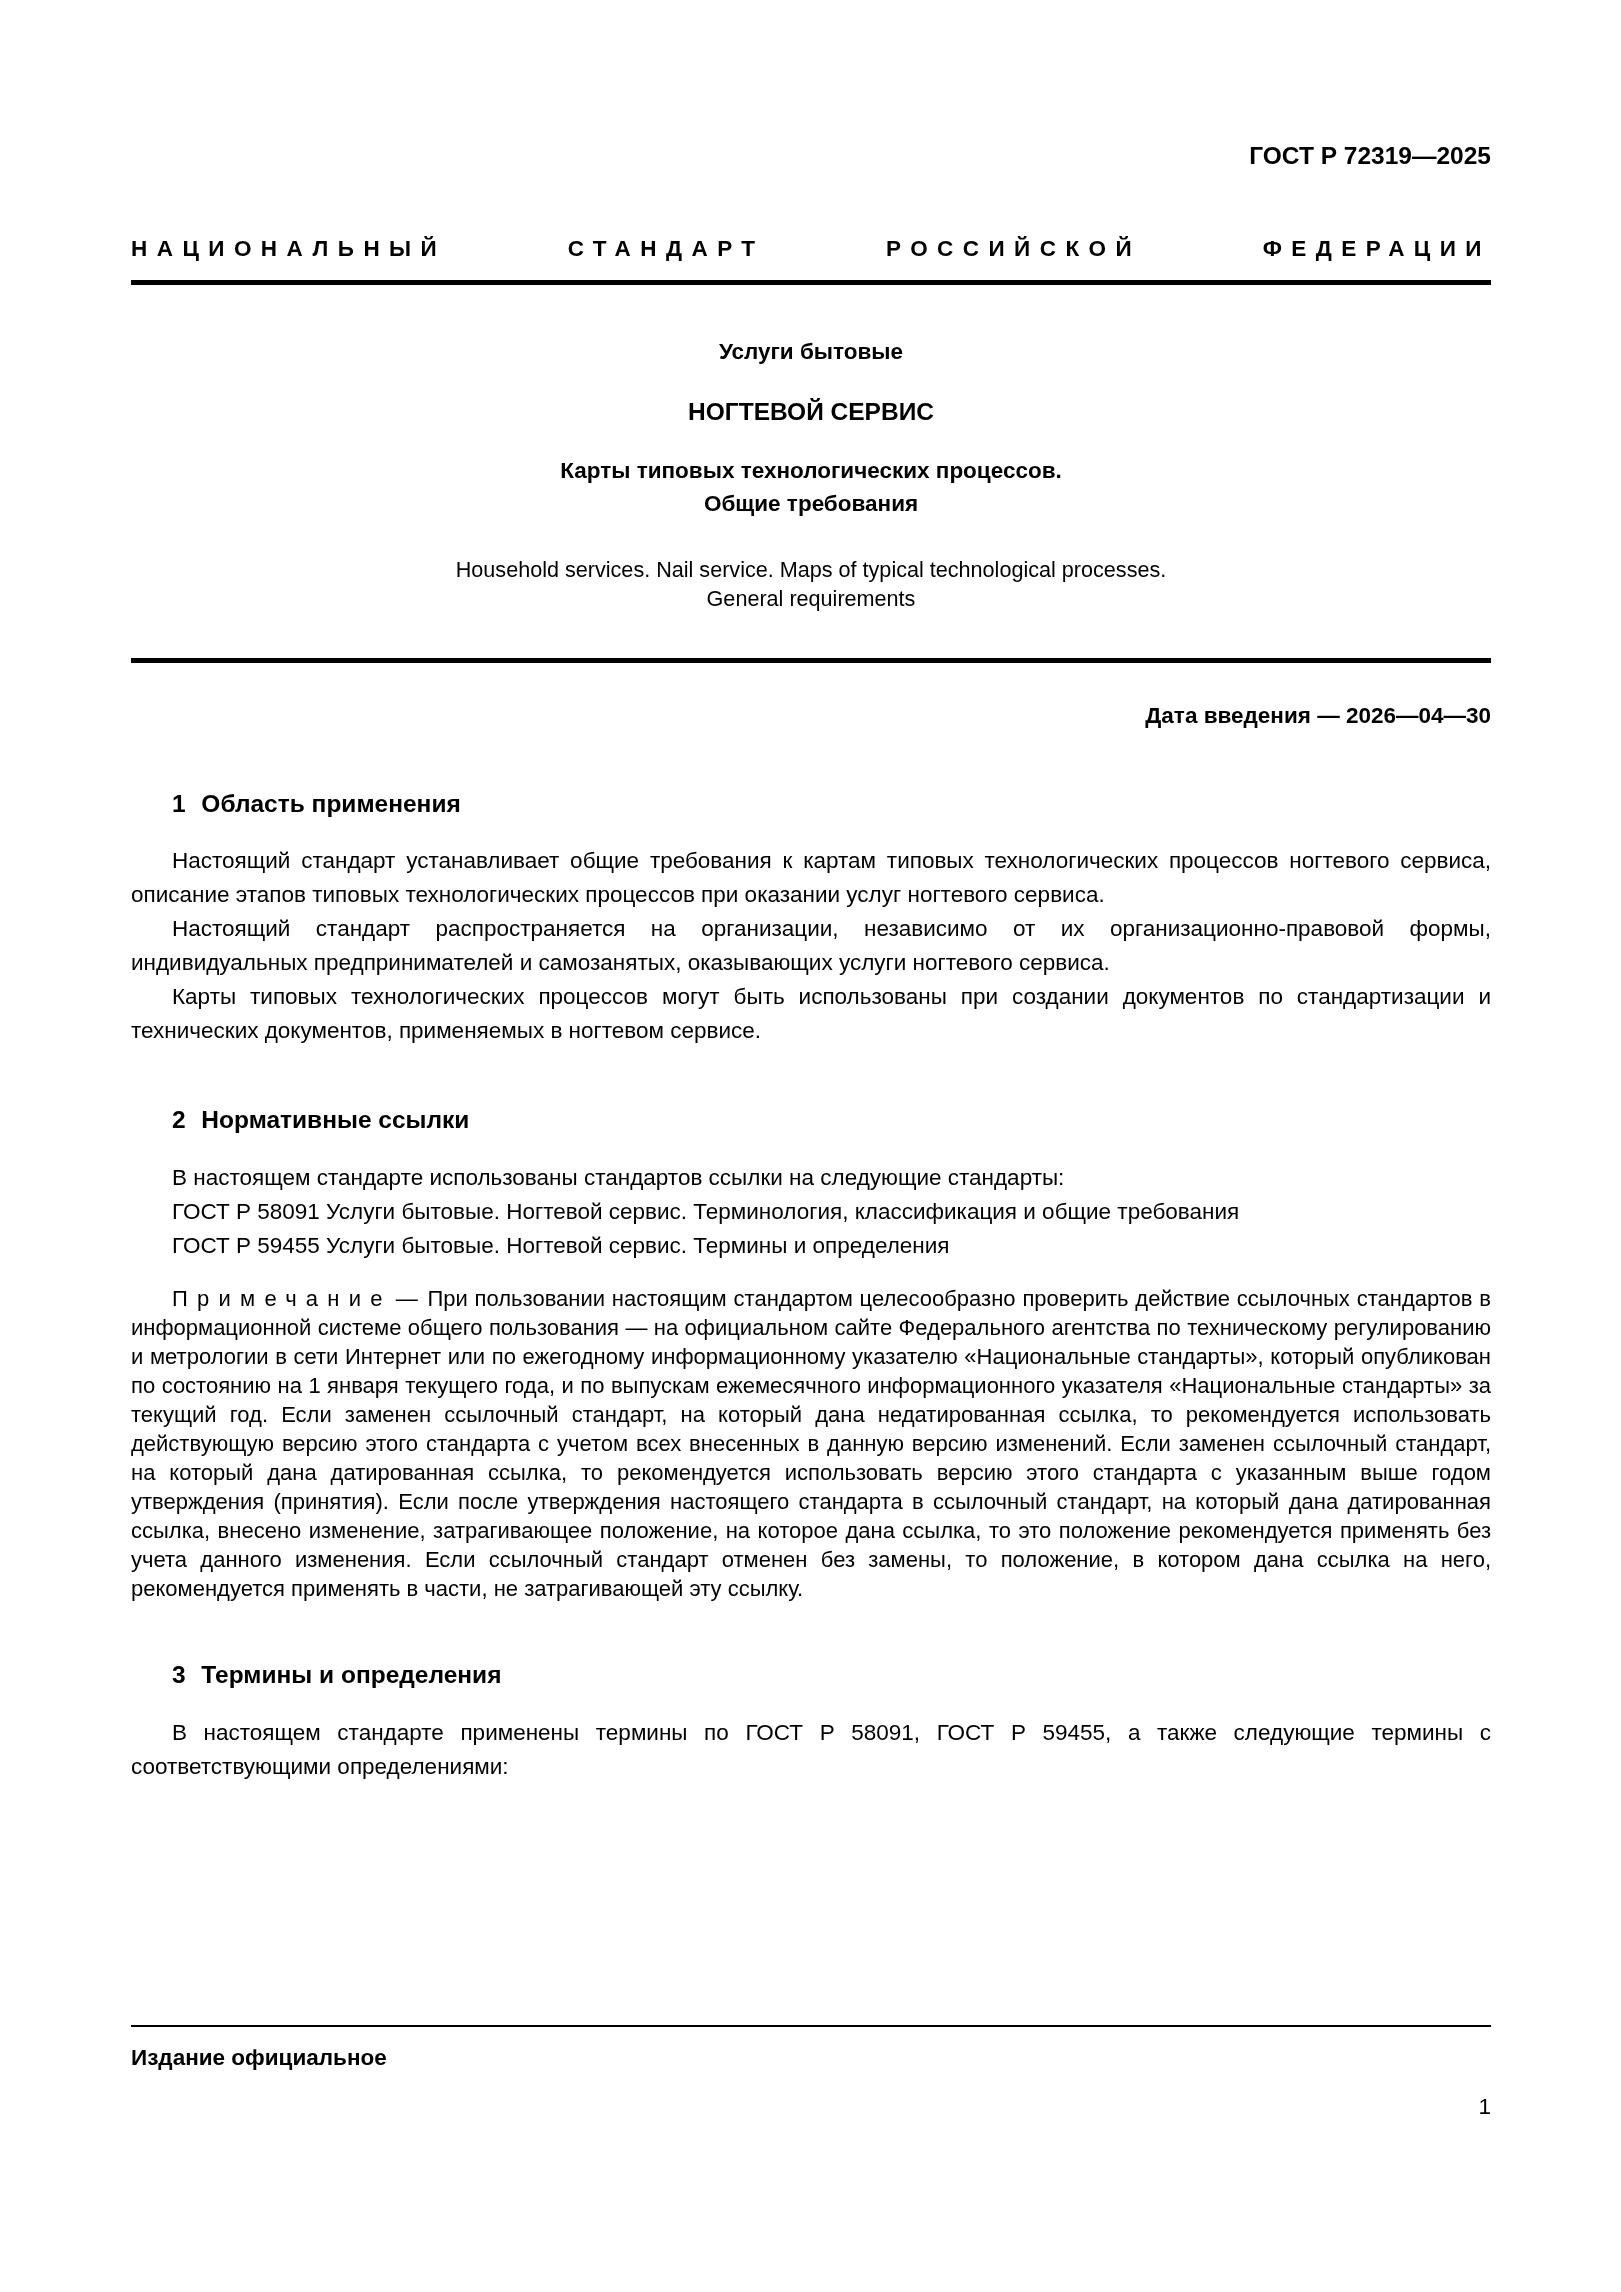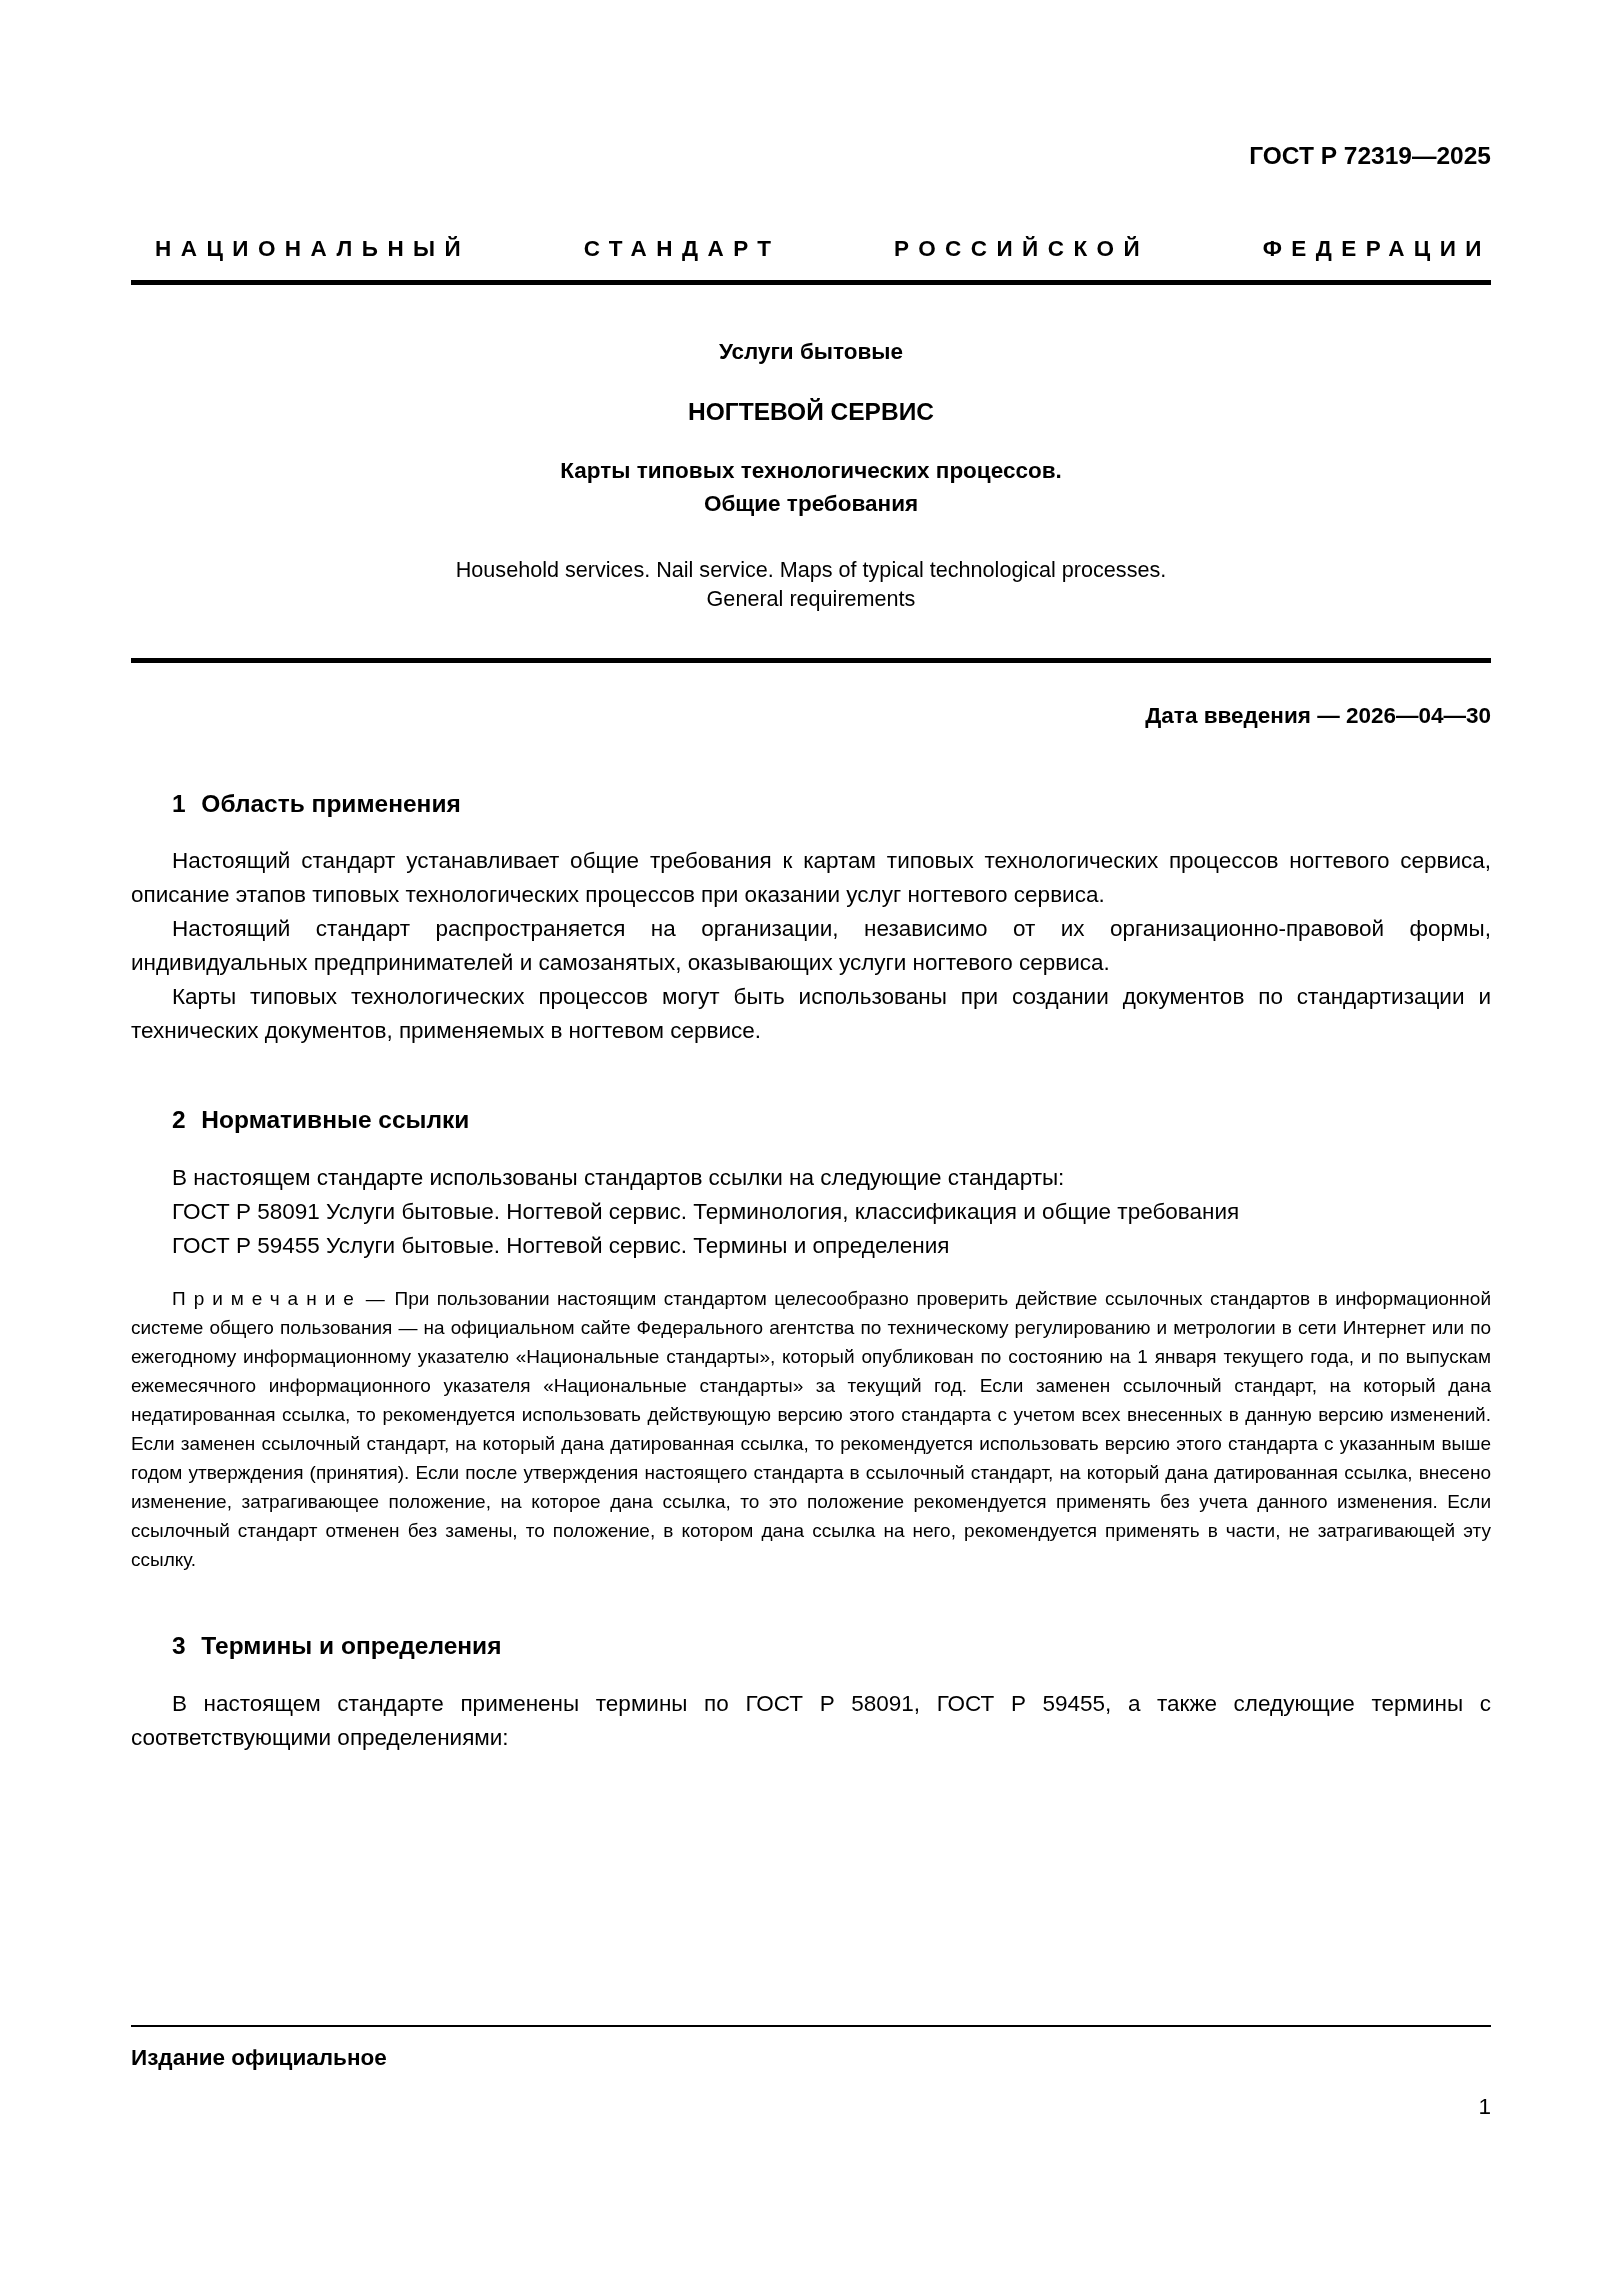--- a/index.html
+++ b/index.html
@@ -25,21 +25,20 @@
     line-height:28px;
   }
   .banner {
     margin-top:63px;
     font-weight:bold;
     font-size:22.5px;
     line-height:31px;
     letter-spacing:0.42em;
     text-align:justify;
     text-align-last:justify;
-    margin-left:24px;
   }
   .rule-thick {
     border:none;
     height:4.9px;
     background:#000;
     margin-top:15.7px;
   }
   .rule-thick.second { margin-top:45px; }
   .title-subject {
     margin-top:51px;
@@ -86,21 +85,21 @@
   }
   .heading .h-num { margin-right:15.7px; }
   .body-p {
     font-size:22.5px;
     line-height:34px;
     text-align:justify;
     text-indent:41px;
   }
   .note {
     margin-top:21.6px;
-    font-size:19px;
+    font-size:22px;
     line-height:29px;
     text-align:justify;
     text-indent:41px;
   }
   .note-label { letter-spacing:0.42em; }
   .note-dash { margin:0 9.8px 0 3.9px; }
   .bold { font-weight:bold; }
   .footer {
     position:absolute;
     left:118px;

